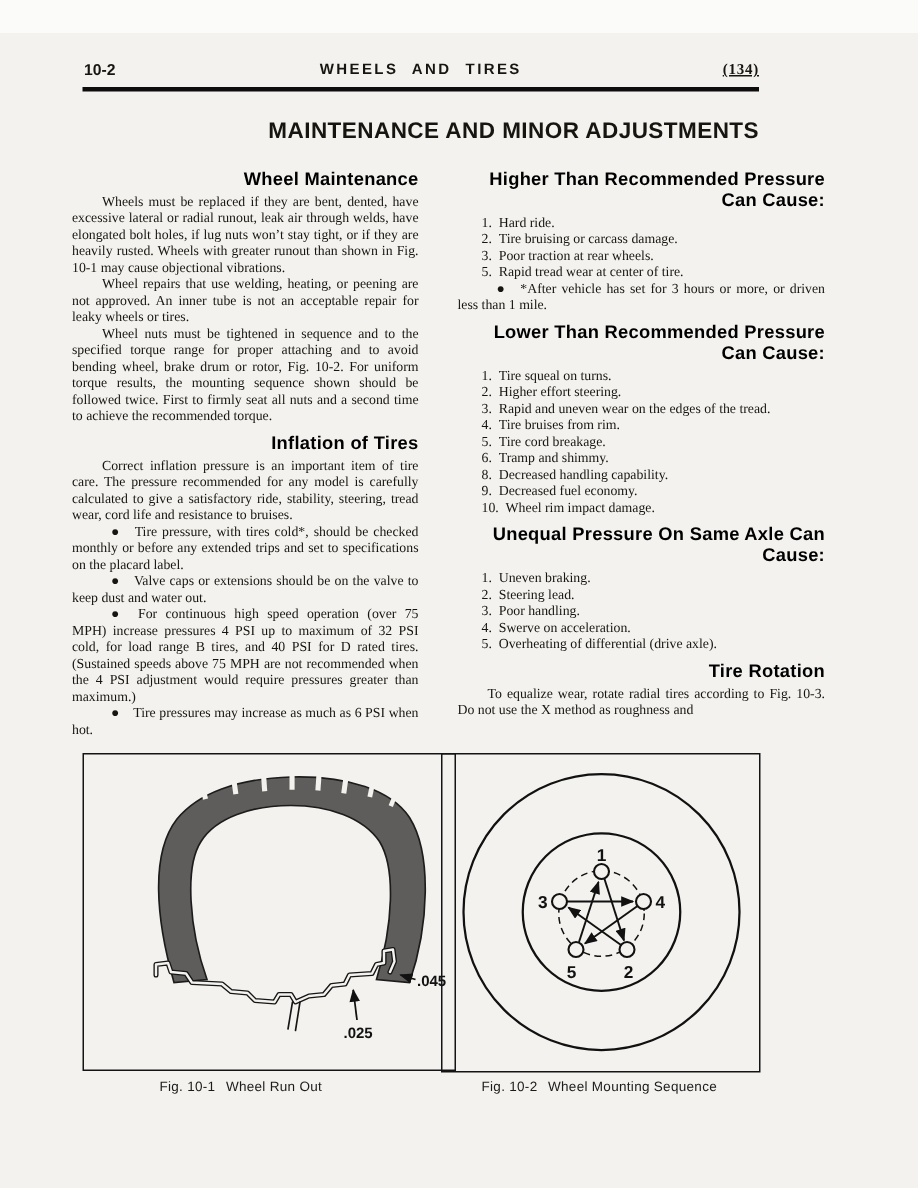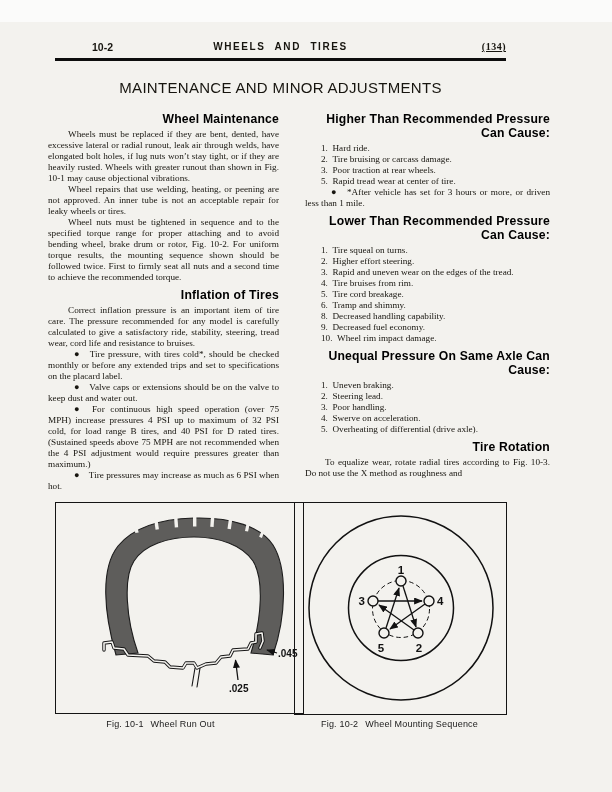--- a/index.html
+++ b/index.html
@@ -5,28 +5,28 @@
   html,body{margin:0;padding:0;}
   body{
     width:612px;height:792px;position:relative;
     background:#f3f2ee;
     font-family:"Liberation Serif",serif;
     color:#17150f;
     overflow:hidden;
   }
   .top-strip{position:absolute;left:0;top:0;width:612px;height:22px;background:#fbfbfa;}
   
-  .hdr-num{position:absolute;left:56px;top:41px;font-family:"Liberation Sans",sans-serif;font-weight:bold;font-size:10.5px;margin-left:36px;}
+  .hdr-num{position:absolute;left:56px;top:41px;font-family:"Liberation Sans",sans-serif;font-weight:bold;font-size:10.5px;}
   .hdr-title{position:absolute;left:55px;top:41px;width:451px;text-align:center;
     font-family:"Liberation Sans",sans-serif;font-weight:bold;font-size:10px;letter-spacing:1.6px;word-spacing:5px;}
   .hdr-ref{position:absolute;left:55px;top:41px;width:451px;text-align:right;
     font-family:"Liberation Serif",serif;font-weight:bold;font-size:10px;letter-spacing:0.5px;text-decoration:underline;}
   .hdr-rule{position:absolute;left:55px;top:58px;width:451px;height:2.6px;background:#0d0d0d;}
-  .main-title{position:absolute;left:55px;top:79px;width:451px;text-align:center;
-    font-family:"Liberation Sans",sans-serif;font-weight:normal;font-size:15px;letter-spacing:0.3px;}
+  .main-title{position:absolute;left:55px;top:79px;width:451px;text-align:right;
+    font-family:"Liberation Sans",sans-serif;font-weight:bold;font-size:15px;letter-spacing:0.3px;}
   
   .col{position:absolute;top:106px;font-size:9.2px;line-height:11px;text-align:justify;}
   .col-left{left:48px;width:231px;}
   .col-right{left:305px;width:245px;}
   .col h3{
     font-family:"Liberation Sans",sans-serif;font-weight:bold;font-size:12.2px;line-height:14px;
     letter-spacing:0.2px;margin:5px 0 3px;text-align:right;color:#000;
   }
   .col h3:first-child{margin-top:6px;}
   .col p{margin:0;}

